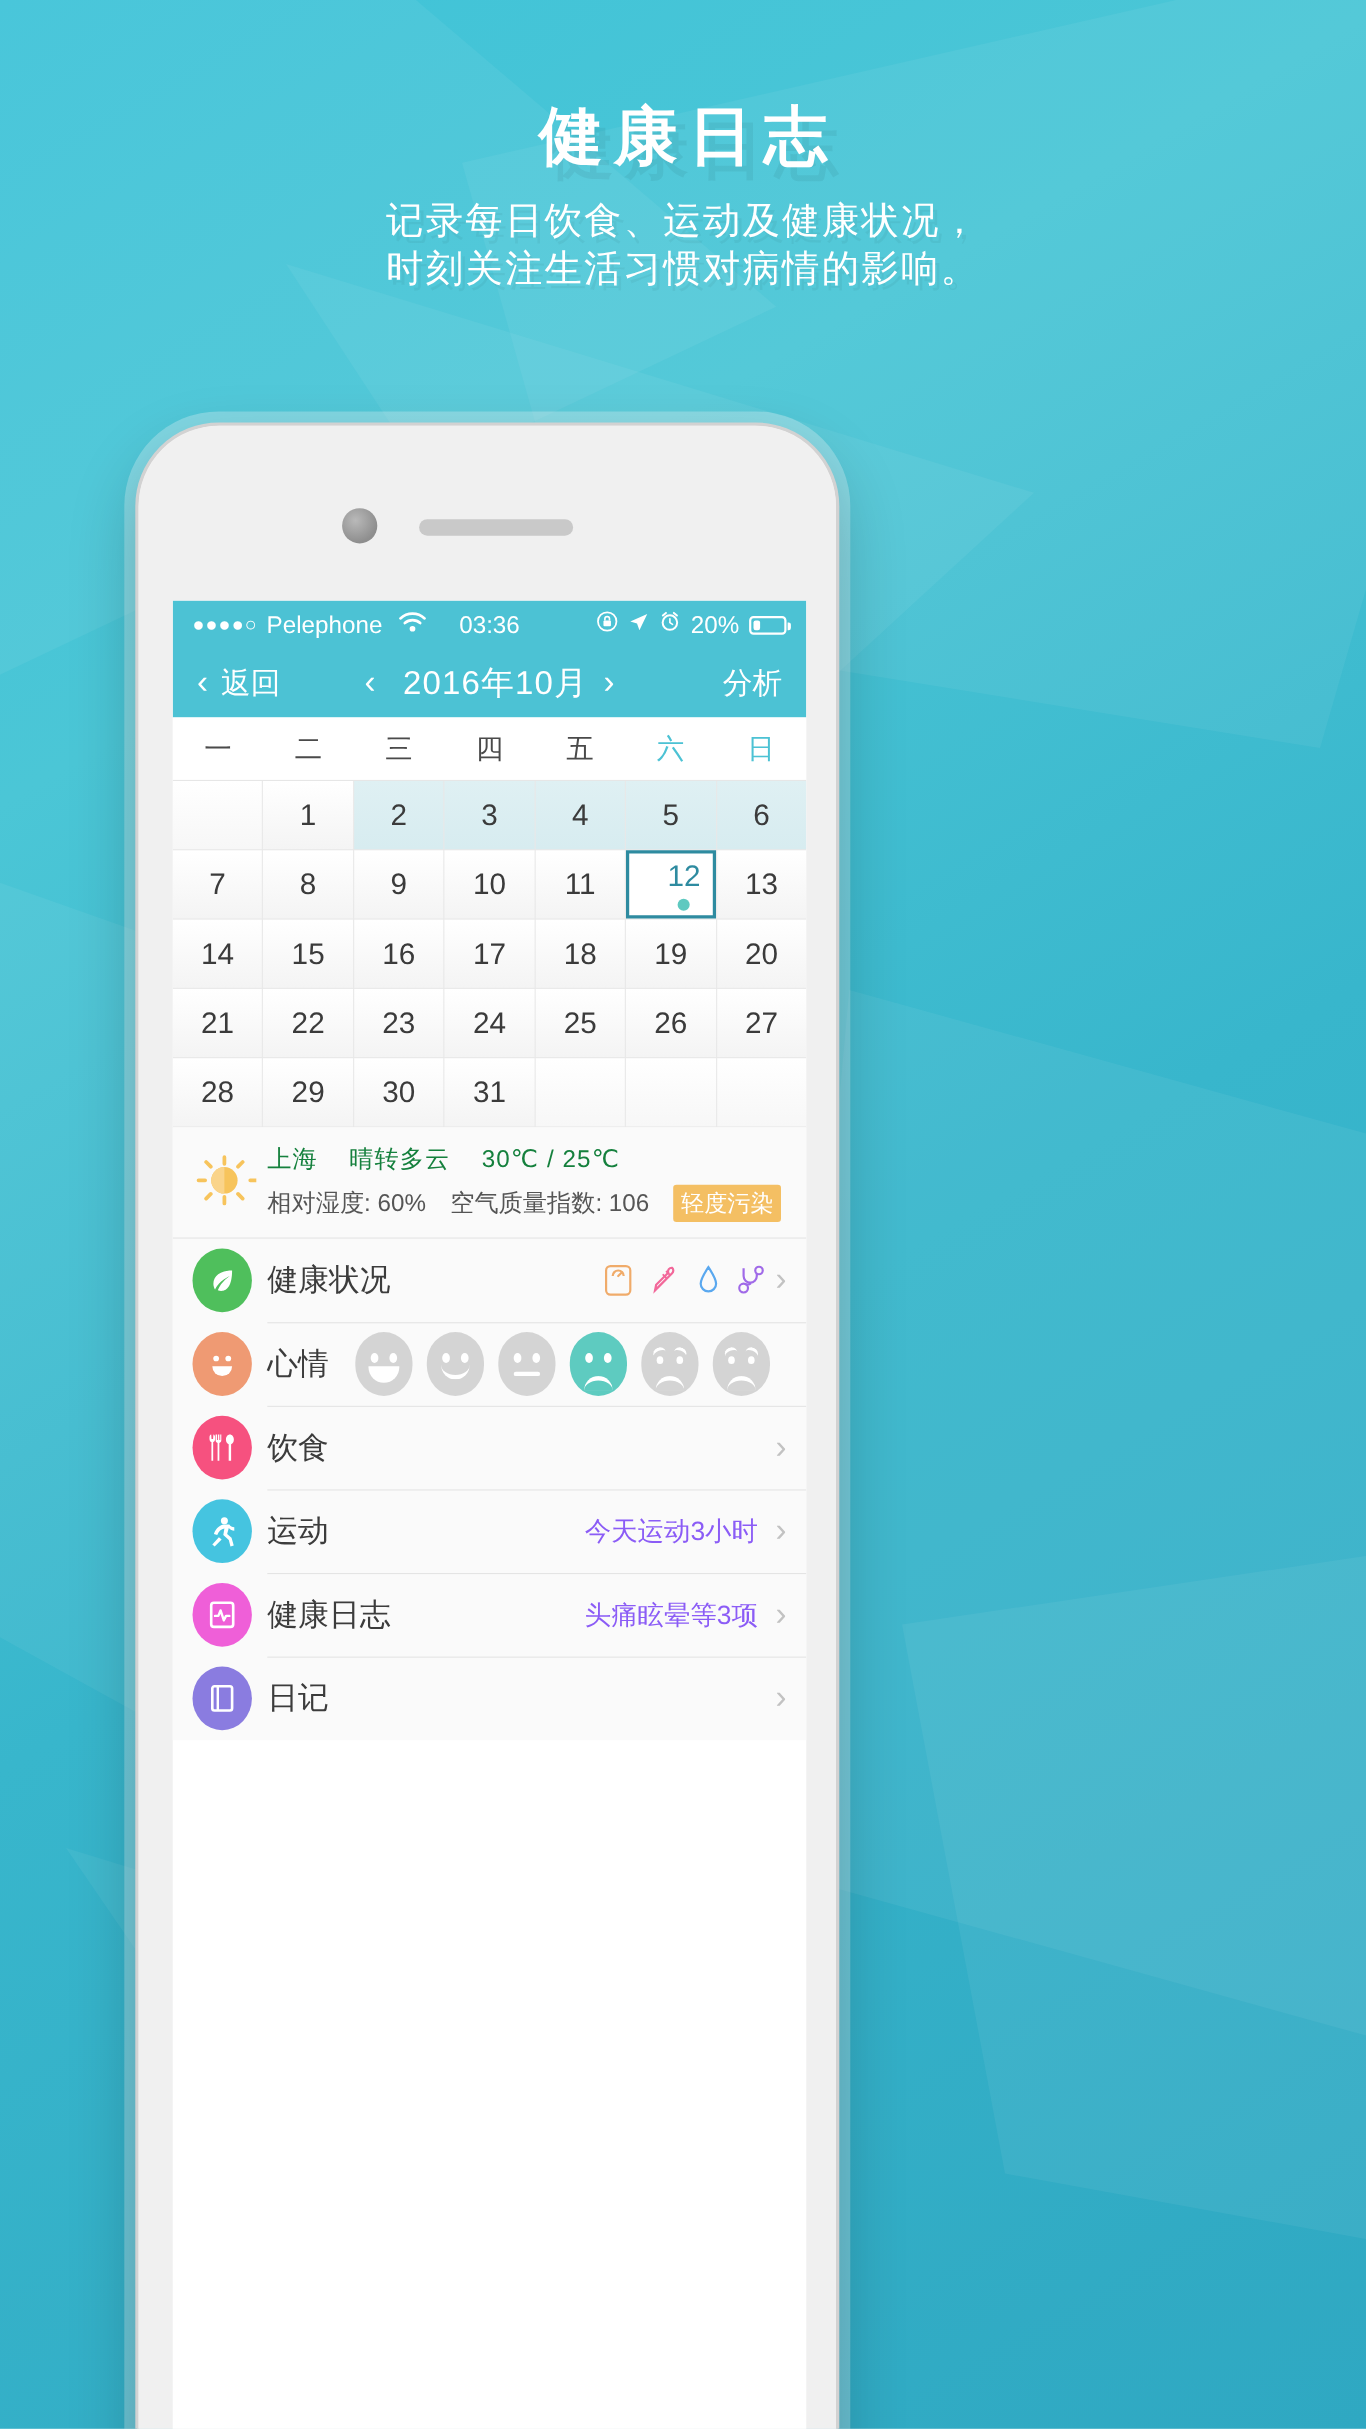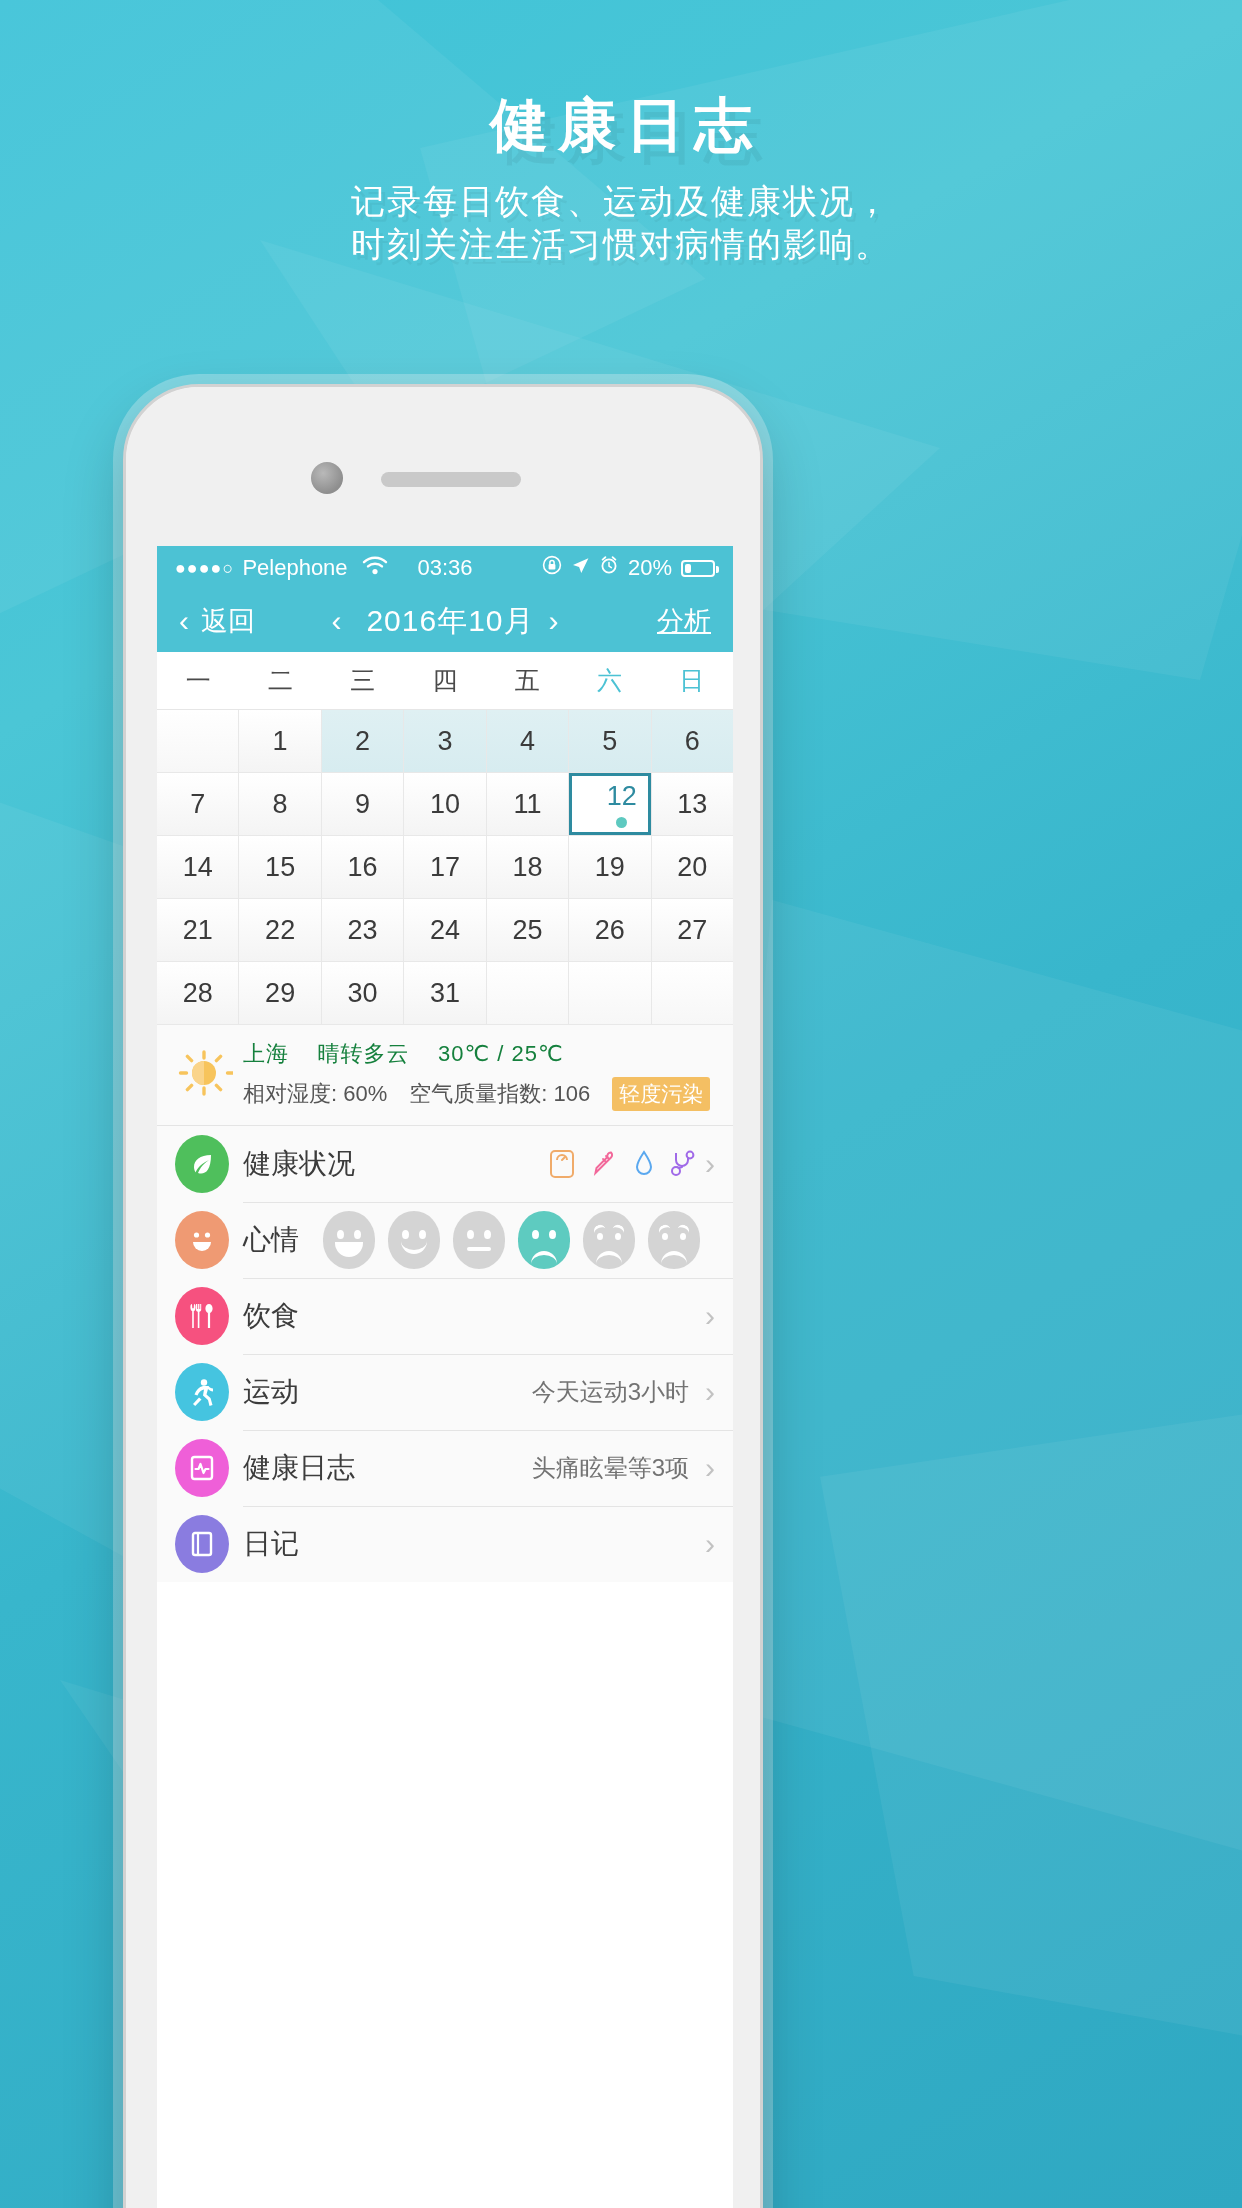--- a/index.html
+++ b/index.html
@@ -67,42 +67,42 @@
   .batt { width:34px; height:17px; border:2px solid #fff; border-radius:4px; position:relative; }
   .batt::after { content:""; position:absolute; right:-6px; top:4px; width:3px; height:7px; background:#fff; border-radius:0 2px 2px 0; }
   .batt i { position:absolute; left:2px; top:2px; bottom:2px; width:20%; background:#fff; border-radius:2px; display:block; }
 
   
   .navbar { height:62px; background:#4cc2d4; color:#fff; display:flex; align-items:center; padding:0 22px; position:relative; }
   .nav-back { display:flex; align-items:center; gap:12px; font-size:27px; }
   .chev { font-size:30px; font-weight:300; line-height:1; }
   .nav-title { position:absolute; left:0; right:0; text-align:center; font-size:30px; display:flex; justify-content:center; align-items:center; gap:14px; }
   .nav-title .t { letter-spacing:1px;margin-left:11px; }
-  .nav-right { margin-left:auto; font-size:27px; position:relative; z-index:2;text-decoration:underline; }
+  .nav-right { margin-left:auto; font-size:27px; position:relative; z-index:2; }
 
   
   .cal-head { display:grid; grid-template-columns:repeat(7,1fr); background:#fff; height:58px; align-items:center;
               border-bottom:1px solid #e6e6e6; }
   .cal-head div { text-align:center; font-size:25px; color:#4a4a4a; }
   .cal-head div.we { color:#4cc2d4; }
   .cal-grid { display:grid; grid-template-columns:repeat(7,1fr); grid-auto-rows:62px; background:#e8e8e8; gap:1px; padding:0 0 1px 0; }
   .cell { background:linear-gradient(#ffffff,#f4f4f4); display:flex; flex-direction:column; align-items:center; justify-content:center;
           font-size:27px; color:#3b3b3b; position:relative; }
   .cell.wknd { background:linear-gradient(#dff0f3,#d7ecf0); }
   .cell.empty { background:linear-gradient(#ffffff,#f7f7f7); }
   .cell.sel { background:#ffffff; box-shadow: inset 0 0 0 3px #2e8ba0; color:#2e8ba0;padding-left:24px; }
   .cell .dot { width:11px; height:11px; border-radius:50%; background:#5ec9c0; margin-top:5px; }
 
   
   .list { background:#fafafa; }
   .row { display:flex; align-items:center; min-height:76px; padding:0 18px 0 18px; position:relative; }
   .row + .row::before { content:""; position:absolute; left:86px; right:0; top:0; height:1px; background:#e4e4e4; }
   .ic { width:54px; height:58px; border-radius:50%; flex:0 0 54px; display:flex; align-items:center; justify-content:center; margin-right:14px; }
   .label { font-size:28px; color:#3c3c3c; }
-  .right-txt { margin-left:auto; font-size:24px; color:#737373; margin-right:8px; }
+  .right-txt { margin-left:auto; font-size:24px; color:#8b5cf6; margin-right:8px; }
   .arrow { color:#c2c2c2; font-size:30px; font-weight:300; margin-left:8px; }
   .arrow.ml { margin-left:auto; }
 
   
   .weather { display:flex; align-items:center; padding:14px 18px; background:#fafafa; border-bottom:1px solid #e4e4e4; }
   .w-txt { margin-left:10px; }
   .w-l1 { font-size:22px; color:#15803d; letter-spacing:1px; }
   .w-l2 { font-size:22px; color:#555; margin-top:8px; display:flex; align-items:center; gap:22px; }
   .aqi-badge { background:#f4bf63; color:#fff; font-size:21px; padding:3px 7px; border-radius:3px; }
 

